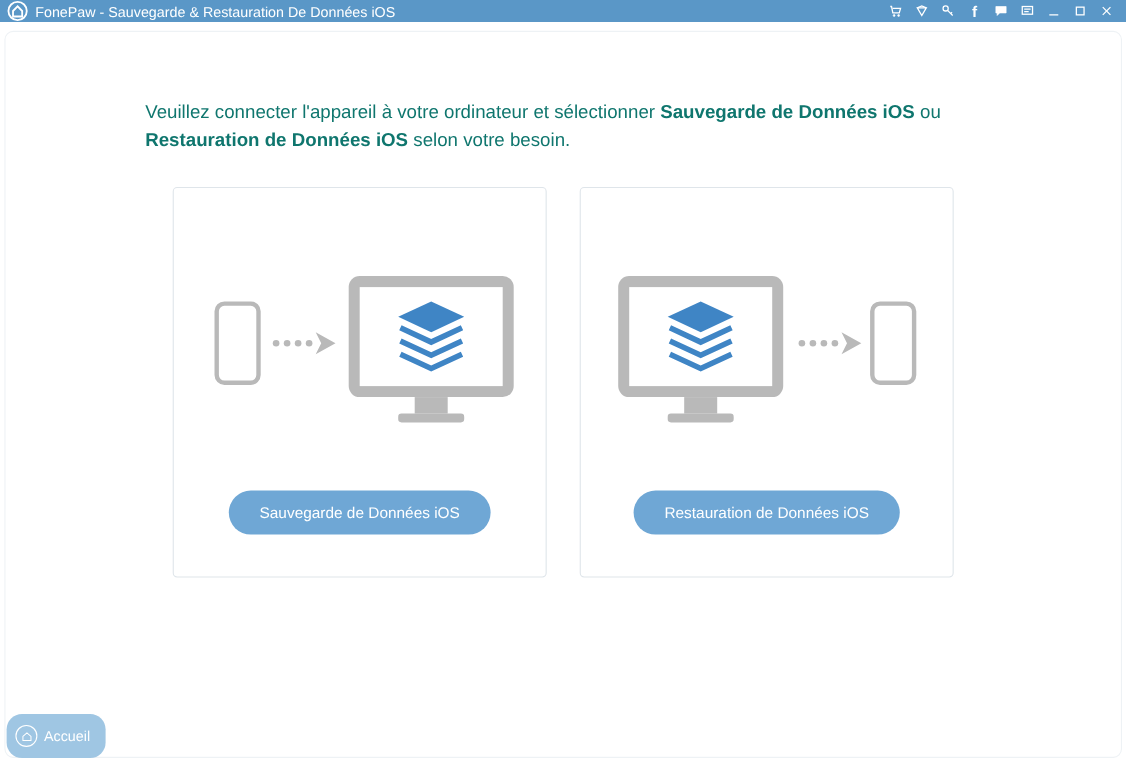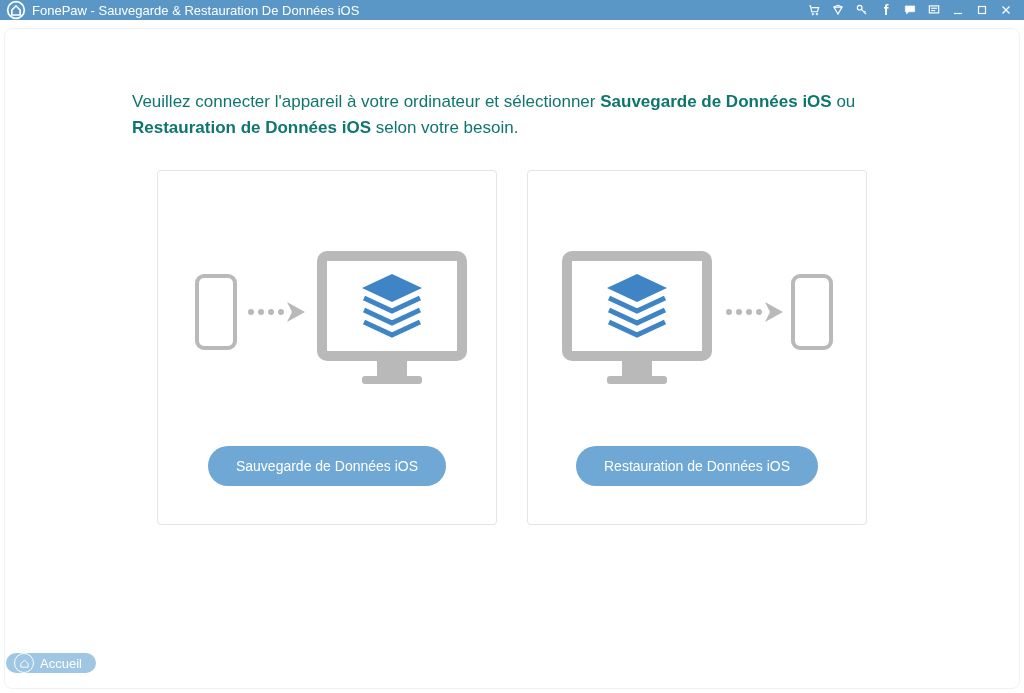--- a/index.html
+++ b/index.html
@@ -87,25 +87,25 @@
     height:40px;
     padding:0 28px;
     font-size:14px;
     cursor:pointer;
     display:flex;align-items:center;justify-content:center;
   }
   
   .home-btn{
     position:absolute;
     left:6px;
-    bottom:20px;
+    bottom:4px;
     background:#9fc6e3;
     color:#fff;
     border-radius:14px;
-    height:20px;
+    height:40px;
     padding:0 14px 0 8px;
     display:flex;
     align-items:center;
     font-size:13px;
     cursor:pointer;
     gap:6px;
   }
   .home-btn .home-icon{
     width:18px;height:18px;display:flex;align-items:center;justify-content:center;
     border:1.5px solid #fff;border-radius:50%;

